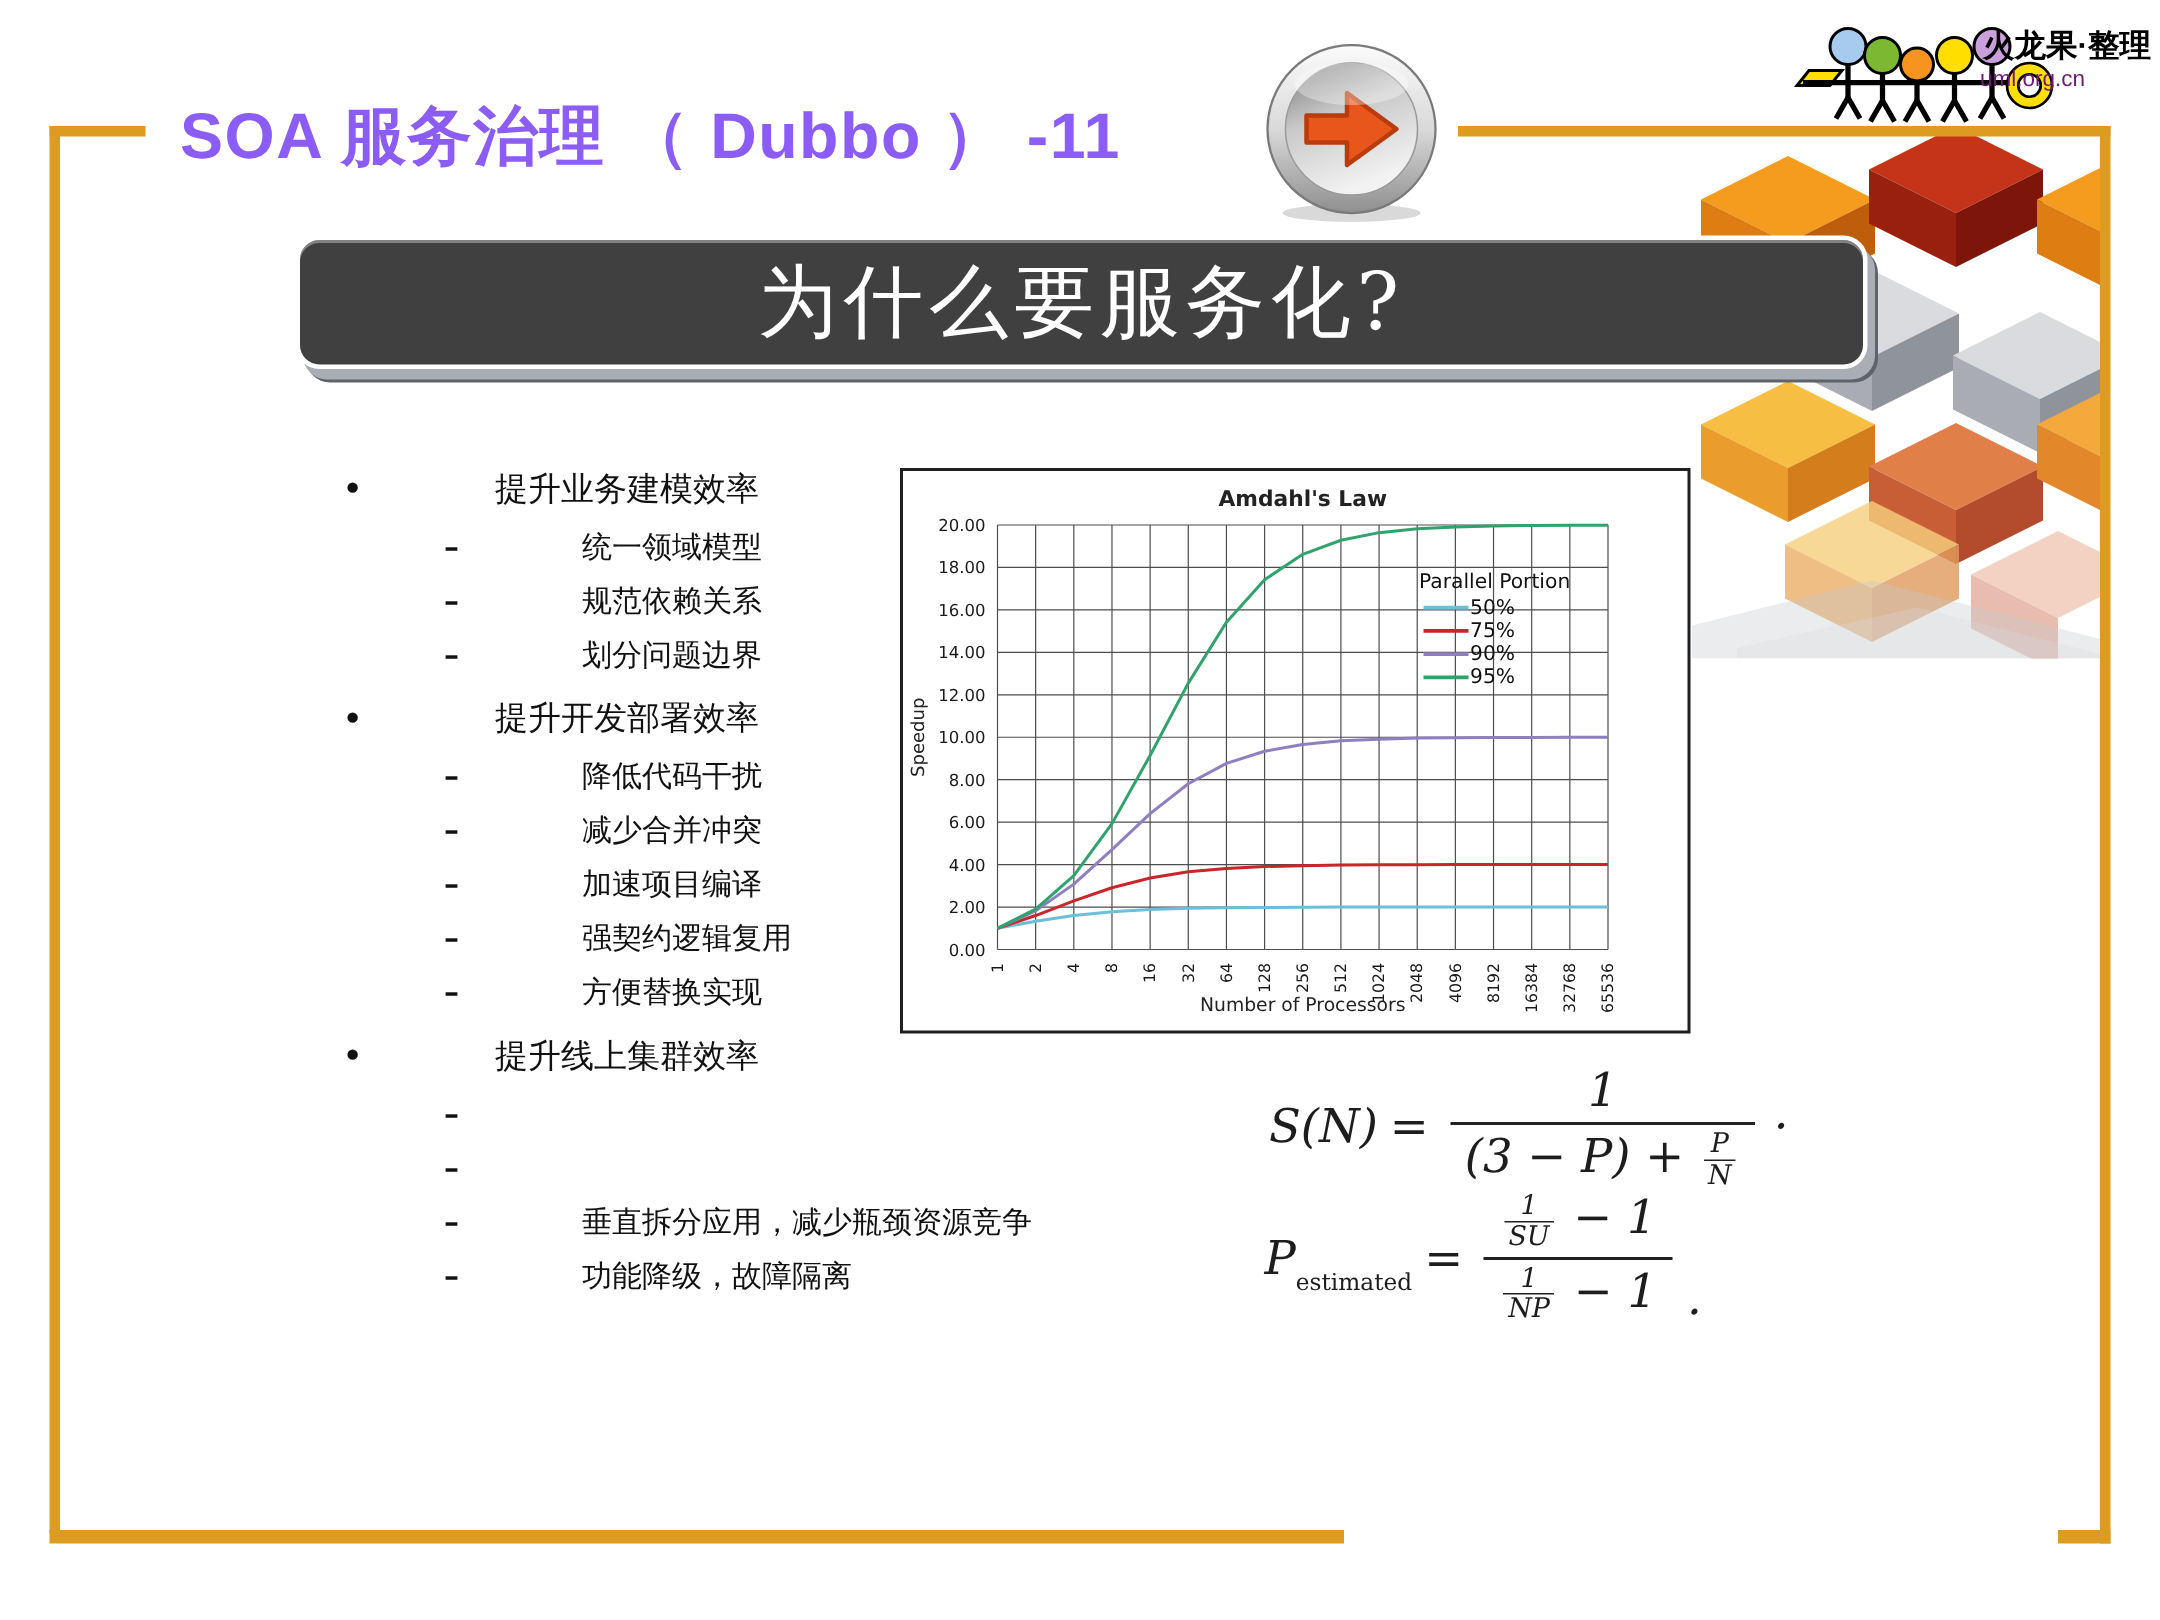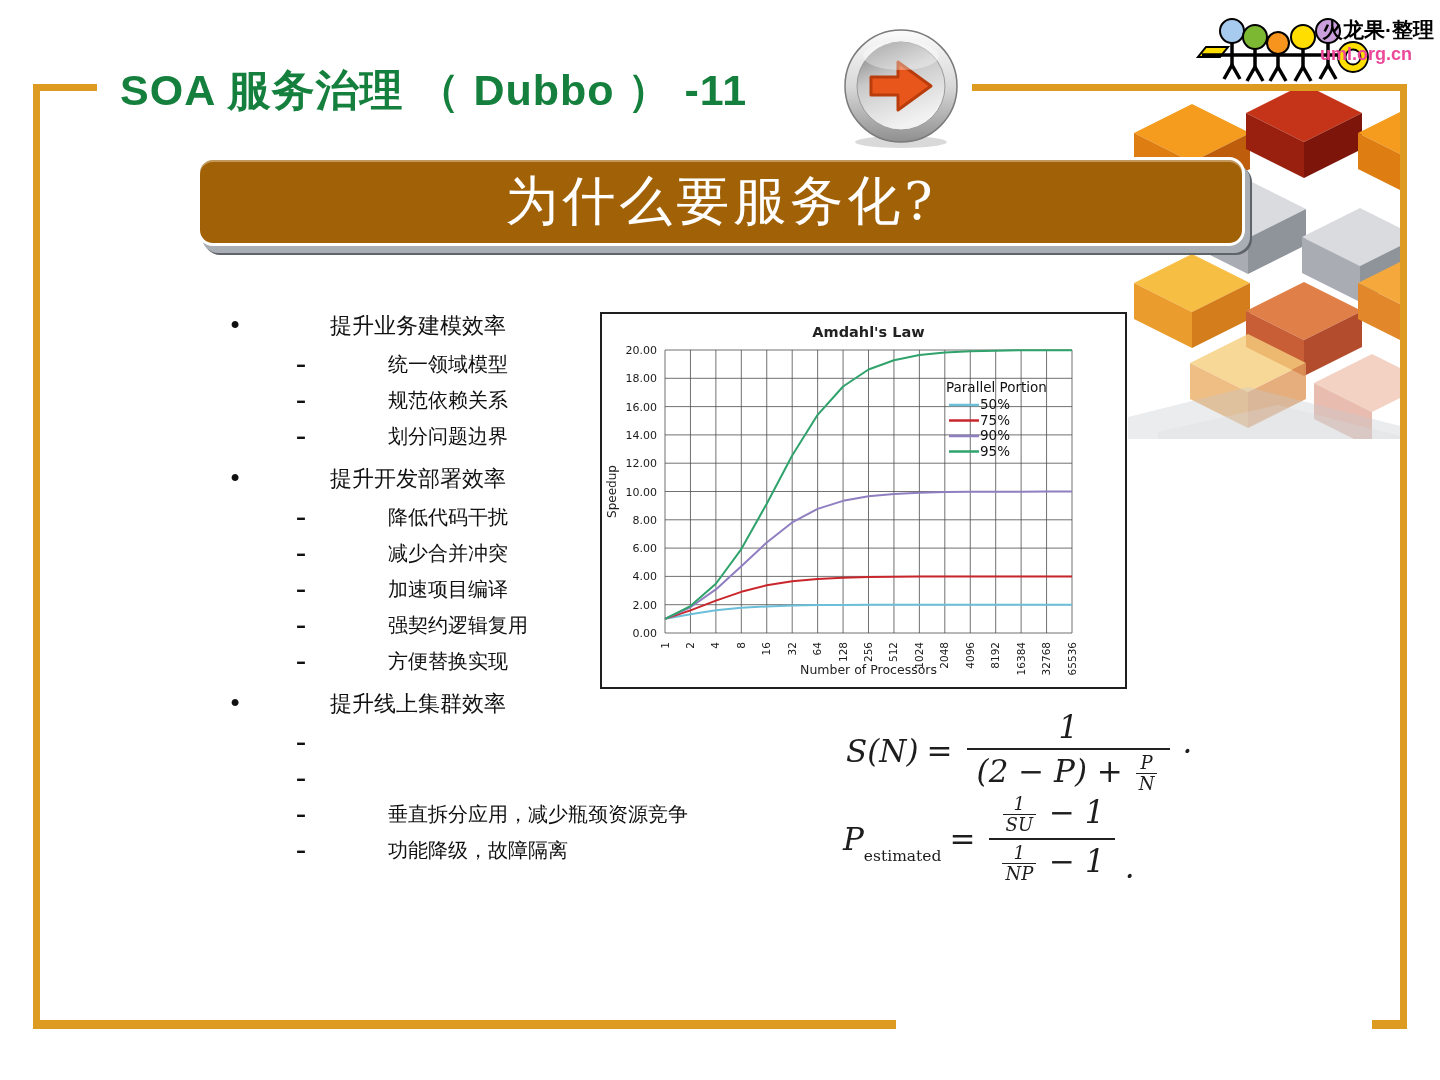--- a/index.html
+++ b/index.html
@@ -3,33 +3,33 @@
 <meta charset="utf-8">
 <style>
   html,body{margin:0;padding:0;background:#e8e8e8;}
   .slide{position:relative;width:1440px;height:1080px;background:#ffffff;overflow:hidden;
          font-family:"Liberation Sans",sans-serif;}
 
   
   .frame{position:absolute;background:#DE9B21;z-index:3;}
 
   
-  .title{position:absolute;left:120px;top:62px;font-size:43px;font-weight:bold;color:#15803d;
+  .title{position:absolute;left:120px;top:62px;font-size:43px;font-weight:bold;color:#8b5cf6;
          letter-spacing:1px;white-space:nowrap;z-index:2;}
   .nav-btn{position:absolute;left:842px;top:26px;width:118px;height:122px;z-index:4;
            border:none;background:transparent;padding:0;cursor:pointer;}
 
   
   .logo-wrap{position:absolute;left:1138px;top:5px;width:300px;height:80px;z-index:2;}
   .logo-t1{position:absolute;left:1322px;top:16px;font-size:21px;font-weight:bold;color:#000000;z-index:2;}
-  .logo-t2{position:absolute;left:1320px;top:44px;font-size:18px;color:#ec4899;z-index:2;font-weight:bold;}
+  .logo-t2{position:absolute;left:1320px;top:44px;font-size:15px;color:#701a75;z-index:2;}
 
   
   .banner{position:absolute;left:197px;top:157px;width:1042px;height:83px;z-index:2;
-          background:#a16207;border:3px solid #ffffff;border-radius:16px;
+          background:#404040;border:3px solid #ffffff;border-radius:16px;
           box-shadow:5px 7px 0 #A9ADB4,7px 9px 0 #5F646B, inset 0 2px 0 rgba(255,255,255,.35);
           display:flex;align-items:center;justify-content:center;}
   .banner-text{font-family:"DejaVu Serif","Liberation Serif",serif;font-size:53px;color:#ffffff;
                letter-spacing:4px;white-space:nowrap;}
 
   
   .bullets{position:absolute;left:220px;top:306px;width:640px;z-index:2;
            font-family:"DejaVu Serif","Liberation Serif",serif;color:#111;}
   .b1{height:40px;display:flex;align-items:center;font-size:22px;}
   .b1 + .b2{margin-top:0;}
@@ -305,21 +305,21 @@
         <line x1="347" x2="377" y1="137.5" y2="137.5" stroke="#2FA36B" stroke-width="2.5"></line>
         <text x="378" y="141.5" font-size="13.5" fill="#111">95%</text>
       </svg>
   </div>
 
   <div class="formula f1">
     <span>S(N)</span>
     <span class="eqsp">=</span>
     <span class="bfrac">
       <span class="n">1</span>
-      <span class="d"><span>(2 − P) + </span><span class="sfrac"><span class="n">P</span><span class="d">N</span></span></span>
+      <span class="d"><span>(3 − P) + </span><span class="sfrac"><span class="n">P</span><span class="d">N</span></span></span>
     </span>
     <span class="tail-mid">·</span>
   </div>
 
   <div class="formula f2">
     <span>P</span>
       <span class="sub">estimated</span>
     <span class="eqsp">=</span>
     <span class="bfrac">
       <span class="n"><span class="sfrac"><span class="n">1</span><span class="d">SU</span></span><span> − 1</span></span>

